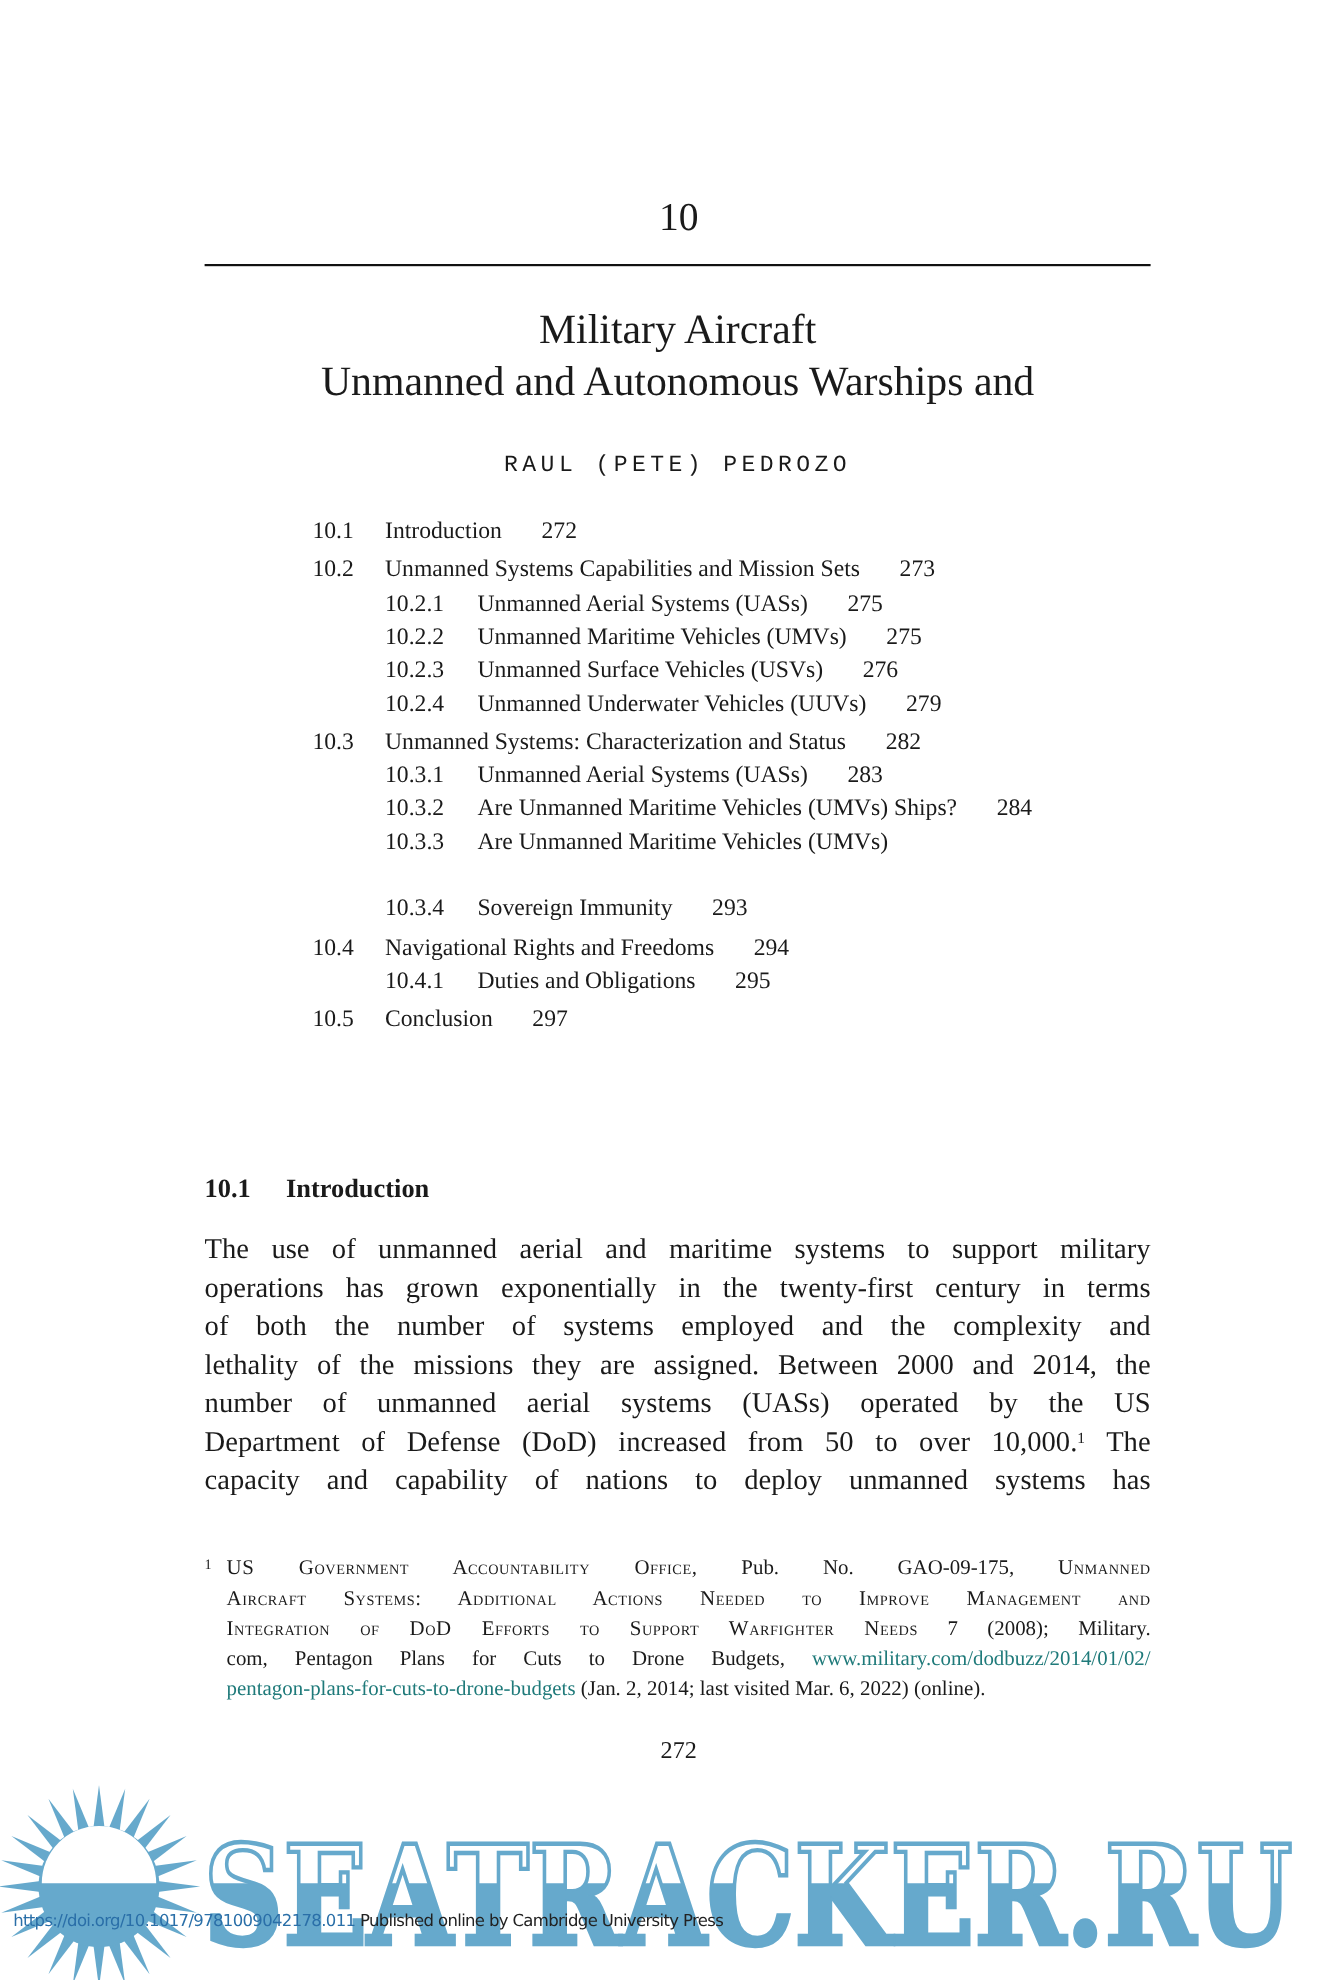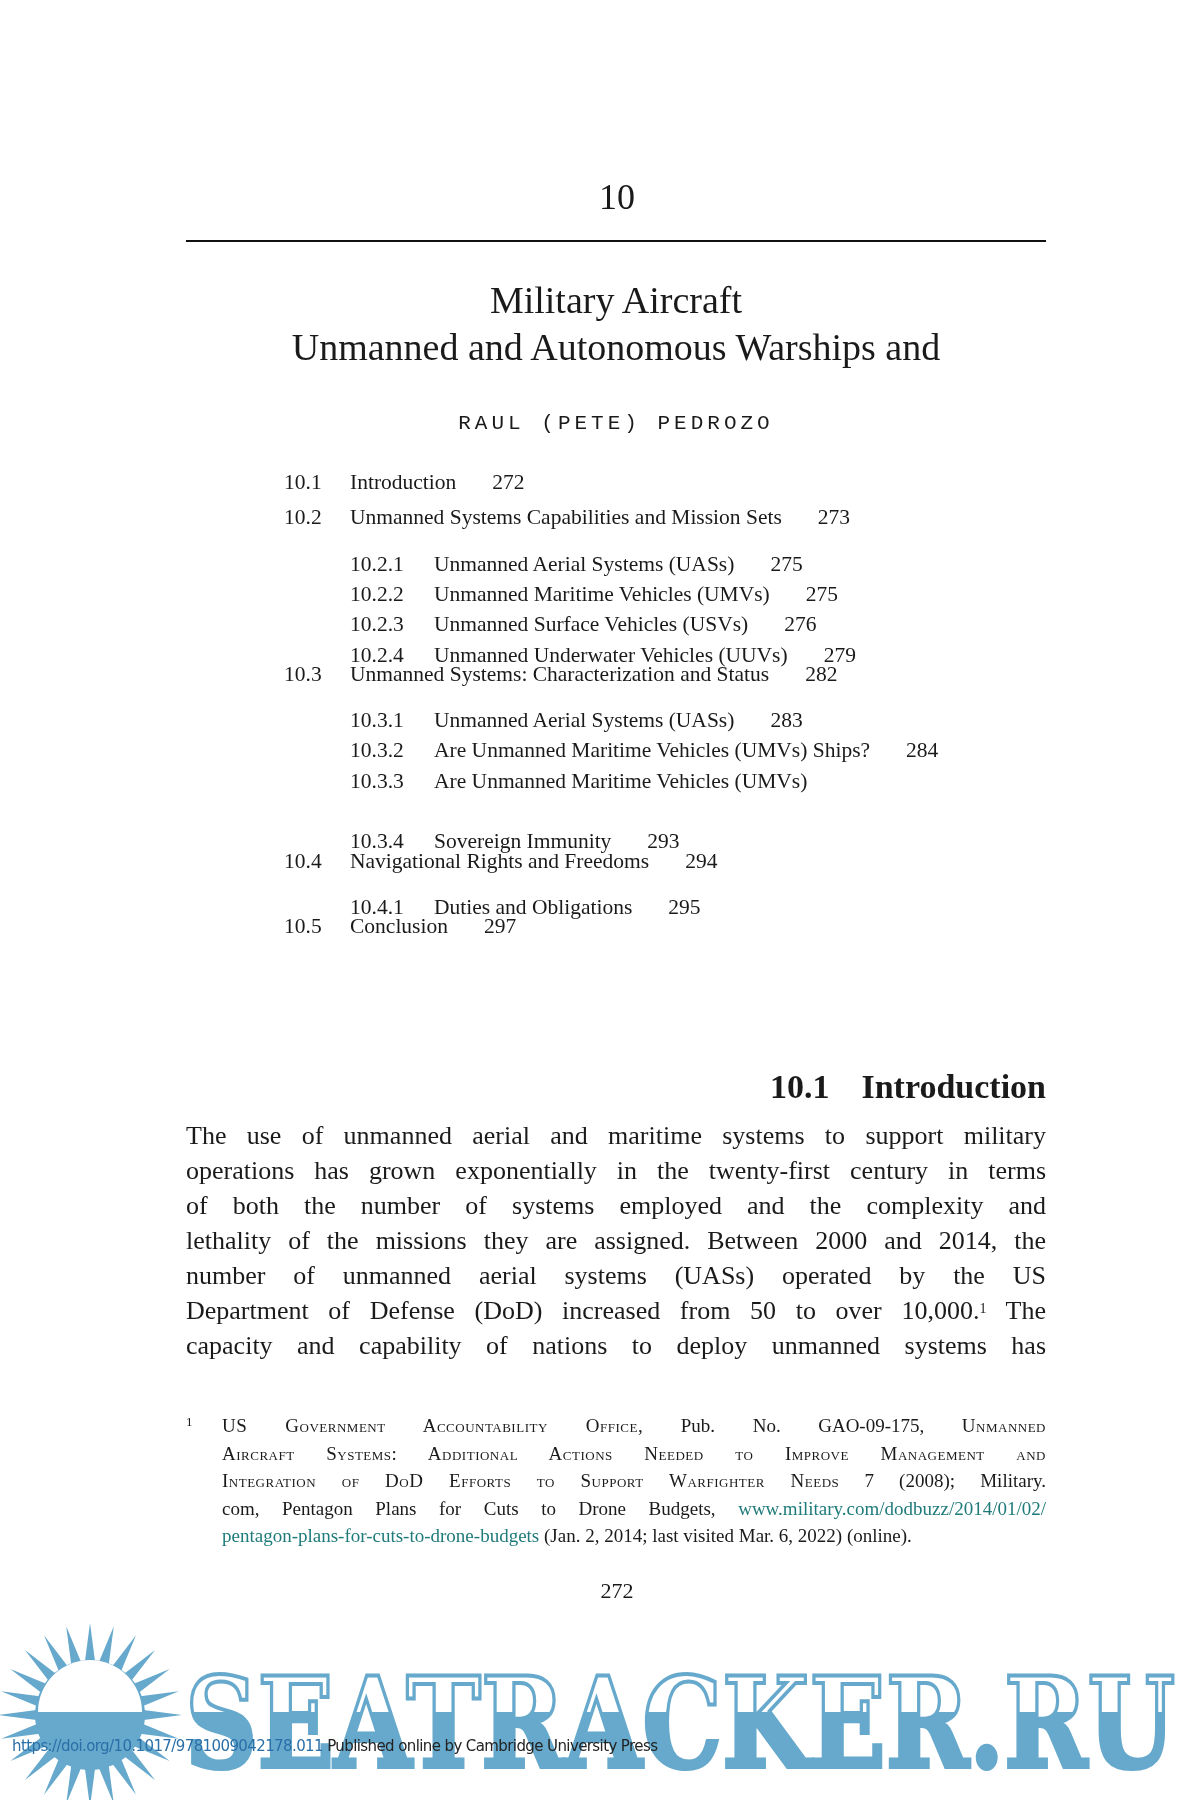--- a/index.html
+++ b/index.html
@@ -7,32 +7,32 @@
          font-family:"Liberation Serif","DejaVu Serif",serif; color:#1a1a1a; }
   .abs { position:absolute; }
   #chapter-num { left:0; width:1234px; top:176px; text-align:center; font-size:36px; }
   #rule { left:186px; width:860px; top:240px; height:2px; background:#111; }
   #title { left:186px; width:860px; top:277px; text-align:center; font-size:38px; line-height:47px; }
   #author { left:186px; width:860px; top:412px; text-align:center; font-size:21px; letter-spacing:4px;font-family:Liberation Mono, monospace; }
   #toc { left:284px; top:468px; font-size:21.5px; }
   .toc-row { position:absolute; white-space:nowrap; height:28px; line-height:28px; }
   .toc-num { display:inline-block; }
   .toc-row.l1 .toc-num { width:66px; }
-  .toc-row.l2 { left:66px;margin-top:16px; }
+  .toc-row.l2 { left:66px; }
   .toc-row.l2 .toc-num { width:84px; }
   .toc-page { margin-left:36px; }
   .toc-cont { display:block; margin-left:84px; }
-  #sec-heading { left:186px; width:860px; top:1068px; text-align:right; font-size:34px; font-weight:bold; }
+  #sec-heading { left:186px; width:860px; top:1068px; text-align:left; font-size:24px; font-weight:bold; }
   #sec-heading .gap { display:inline-block; width:32px; }
   #body-text { left:186px; width:860px; top:1118px; font-size:26px; line-height:35px; text-align:justify; }
   #body-text .line { display:block; text-align:justify; text-align-last:justify; height:35px; white-space:nowrap; }
   sup { font-size:14px; vertical-align:top; position:relative; top:-2px; }
   #footnote { left:186px; width:860px; top:1412px; font-size:19px; line-height:27.5px; }
   #footnote .fn-mark { position:absolute; left:0; top:-4px; font-size:13px; }
-  #footnote .fn-body { margin-left:36px; }
+  #footnote .fn-body { margin-left:20px; }
   #footnote .fn-line { display:block; white-space:nowrap; text-align:justify; text-align-last:justify; }
   #footnote .fn-line.last { text-align-last:left; }
   .sc { font-variant:small-caps; letter-spacing:0.5px; }
   .link { color:#1f7a7a; text-decoration:none; }
   #page-number { left:0; width:1234px; top:1578px; text-align:center; font-size:22px; }
   #watermark { left:0; top:1620px; width:1200px; height:180px; }
   #doi-line { left:12px; top:1737px; font-family:"DejaVu Sans","Liberation Sans",sans-serif; font-size:15px; letter-spacing:-0.6px; white-space:nowrap; }
   #doi-line .doi-link { color:#2a6fa8; }
   #doi-line .doi-rest { color:#222; }
 </style>

